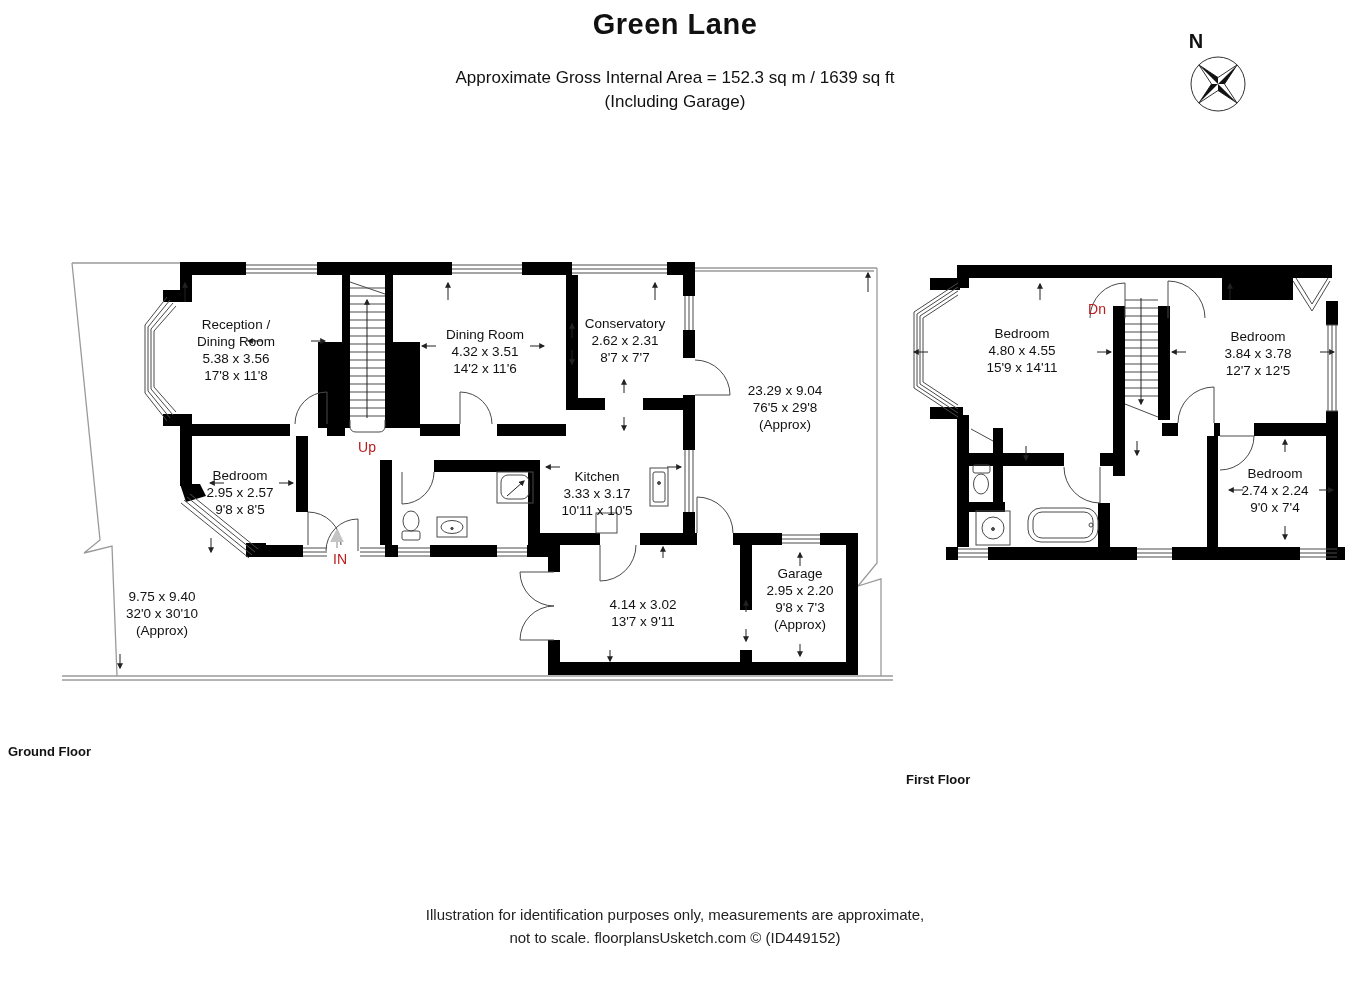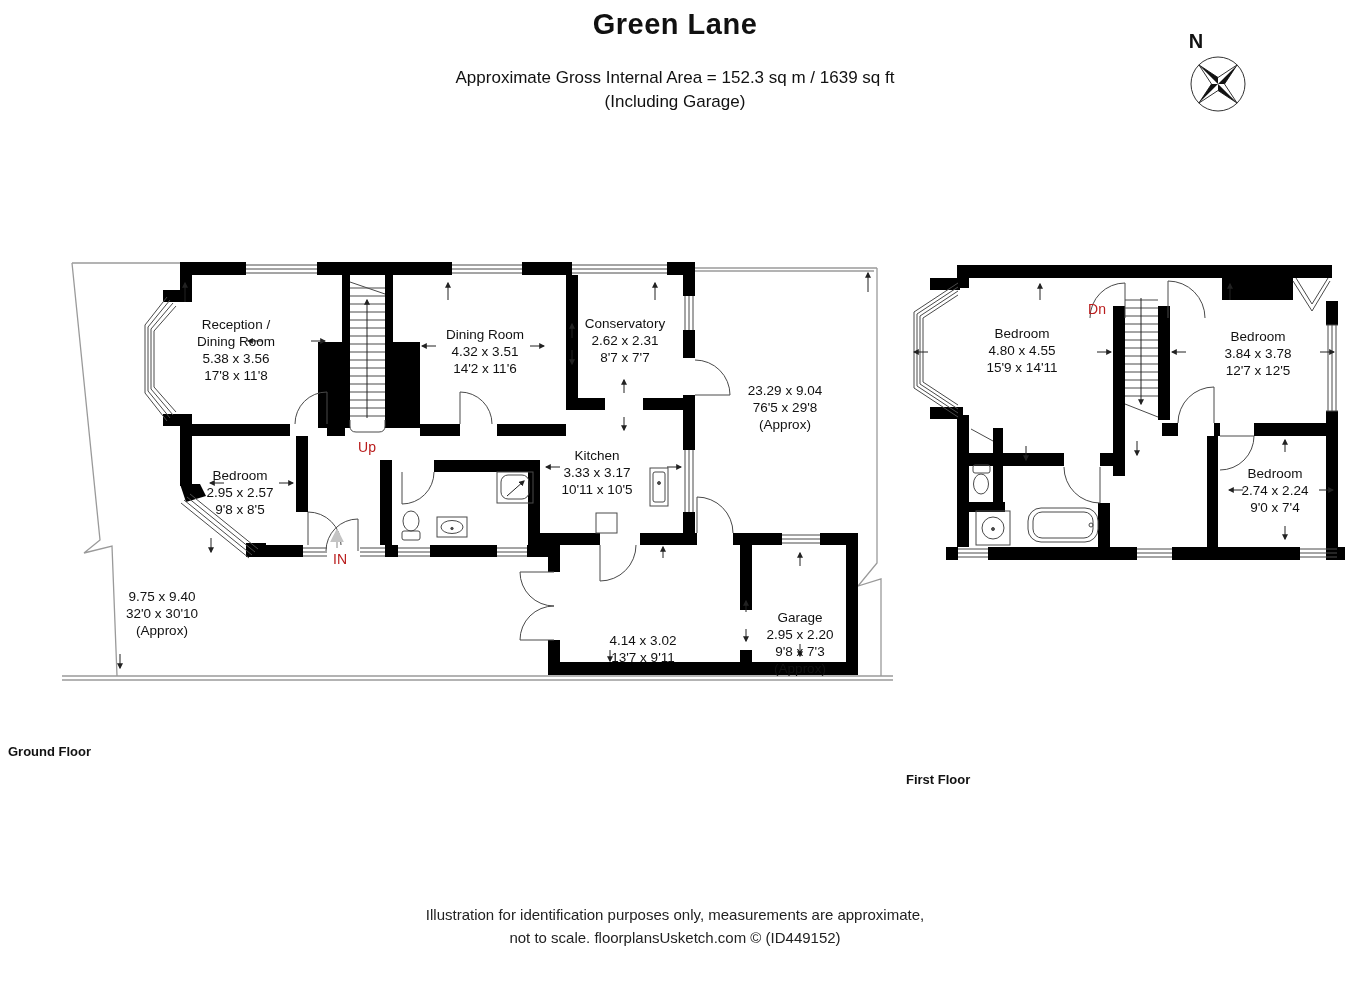--- a/index.html
+++ b/index.html
@@ -291,38 +291,38 @@
     <div>76'5 x 29'8</div>
     <div>(Approx)</div>
   </div>
 
   <div class="rl" style="left:140px;top:467px;">
     <div>Bedroom</div>
     <div>2.95 x 2.57</div>
     <div>9'8 x 8'5</div>
   </div>
 
-  <div class="rl" style="left:497px;top:447px;">
+  <div class="rl" style="left:497px;top:468px;">
     <div>Kitchen</div>
     <div>3.33 x 3.17</div>
     <div>10'11 x 10'5</div>
   </div>
 
   <div class="rl" style="left:62px;top:588px;">
     <div>9.75 x 9.40</div>
     <div>32'0 x 30'10</div>
     <div>(Approx)</div>
   </div>
 
-  <div class="rl" style="left:543px;top:596px;margin-top:36px;">
+  <div class="rl" style="left:543px;top:596px;">
     <div>4.14 x 3.02</div>
     <div>13'7 x 9'11</div>
   </div>
 
-  <div class="rl" style="left:700px;top:565px;margin-top:44px;">
+  <div class="rl" style="left:700px;top:565px;">
     <div>Garage</div>
     <div>2.95 x 2.20</div>
     <div>9'8 x 7'3</div>
     <div>(Approx)</div>
   </div>
 
   <div class="rl" style="left:922px;top:325px;">
     <div>Bedroom</div>
     <div>4.80 x 4.55</div>
     <div>15'9 x 14'11</div>

